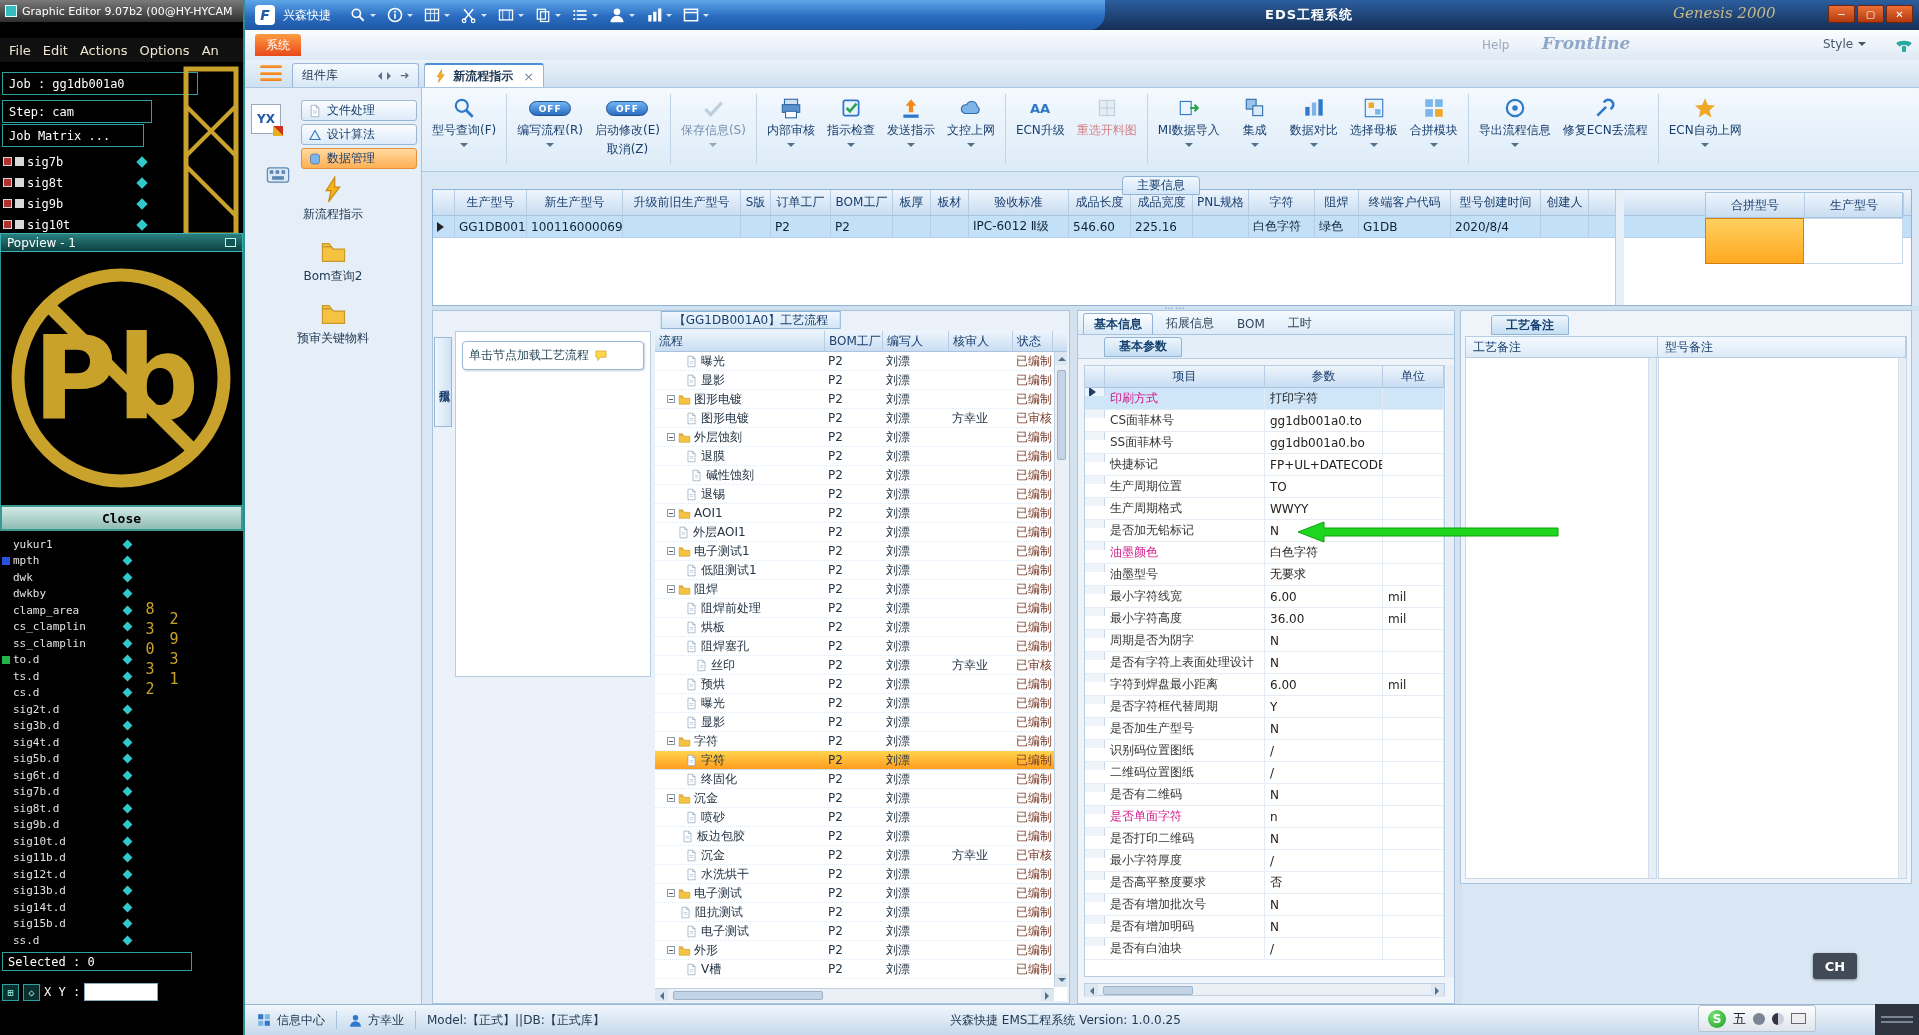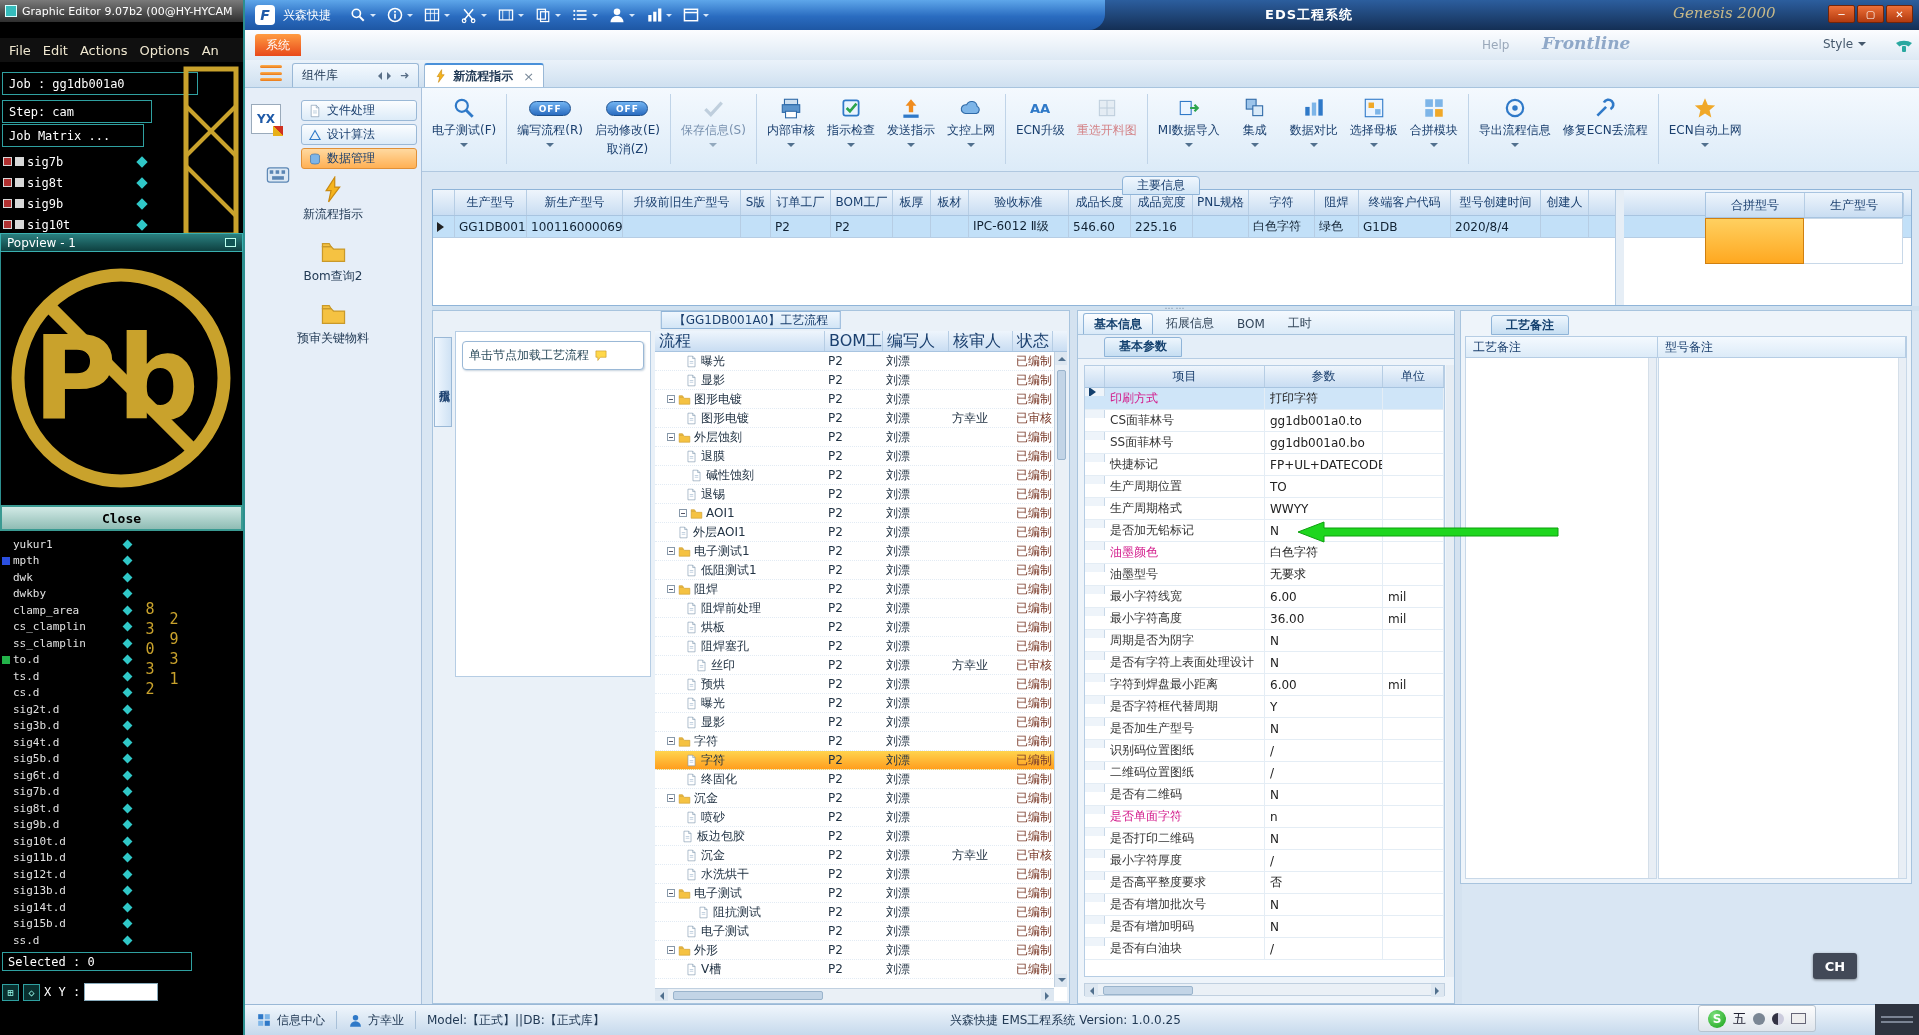--- a/index.html
+++ b/index.html
@@ -114,21 +114,21 @@
 
 .midrow{position:absolute;left:187px;top:310px;right:0;height:694px}
 .vsplit{position:absolute;top:0;bottom:0;width:7px;background:#d4e2f0}
 .flowpanel{position:absolute;left:0;top:0;width:638px;height:694px;background:#eaf1f8;border:1px solid #a8c4de}
 .flow-title{position:absolute;left:50%;transform:translateX(-50%);top:0;height:18px;padding:0 12px;background:linear-gradient(#f0f7fe,#d2e5f6);border:1px solid #8fb4d8;font-size:12px;color:#1a3f6e;display:flex;align-items:center;white-space:nowrap;z-index:2}
 .flow-vtab{position:absolute;left:1px;top:26px;width:18px;height:90px;background:linear-gradient(90deg,#f0f7fe,#cfe2f4);border:1px solid #9ab8d6;font-size:11px;color:#1a3f6e;writing-mode:vertical-rl;text-orientation:upright;display:flex;align-items:center;justify-content:center}
 .flow-white{position:absolute;left:22px;top:20px;width:196px;height:346px;background:#fff;border:1px solid #b6cde4}
 .flow-tip{margin:9px 6px;border:1px solid #9ab8d6;border-radius:4px;background:#fff;padding:5px 6px;font-size:12px;color:#2a4a5a;display:flex;align-items:center;gap:5px;box-shadow:1px 1px 2px #c6d2de;white-space:nowrap}
 .flow-table{position:absolute;left:222px;top:20px;right:2px;bottom:2px;background:#fff;overflow:hidden}
 .flow-head{display:flex;height:21px;background:linear-gradient(#eef5fc,#c9ddf2);border-bottom:1px solid #a8c4e0}
-.fh{flex:none;font-size:16px;color:#1a3f6e;display:flex;align-items:center;padding:0 4px;border-right:1px solid #b6cde4;overflow:hidden;white-space:nowrap}
+.fh{flex:none;font-size:12px;color:#1a3f6e;display:flex;align-items:center;padding:0 4px;border-right:1px solid #b6cde4;overflow:hidden;white-space:nowrap}
 .frow{display:flex;height:19px;border-bottom:1px dotted #e2ebf4;background:#fff}
 .frow.hl{background:linear-gradient(#ffd44e,#ff9e1e)}
 .fc{flex:none;font-size:12px;color:#223344;display:flex;align-items:center;overflow:hidden;white-space:nowrap;padding:0 3px}
 .fc .icn{margin-right:3px}
 .exp{width:8px;height:8px;border:1px solid #8899aa;margin-right:3px;position:relative;flex:none;background:#fff}
 .exp::before{content:"";position:absolute;left:1px;top:3px;width:4px;border-top:1px solid #556}
 .fc.st{color:#7a3b2a}
 .flow-vscroll{position:absolute;right:0;top:21px;width:13px;bottom:14px;background:#eaf0f6;border-left:1px solid #c0d0e0}
 .flow-hscroll{position:absolute;left:0;right:13px;bottom:0;height:13px;background:#eaf0f6;border-top:1px solid #c0d0e0;display:flex;justify-content:space-between}
 .sbtn{width:13px;height:13px;background:#dde7f1;display:flex;align-items:center;justify-content:center}
@@ -624,21 +624,21 @@
     </aside>
 
     <div class="eds-ribbon">
         <div class="rbtn">
           <span class="icn ">
             <svg viewBox="0 0 22 22">
               <circle cx="9" cy="9" r="5.5" fill="none" stroke="#2f79c8" stroke-width="2"></circle>
               <line x1="13" y1="13" x2="19" y2="19" stroke="#2f79c8" stroke-width="2.6"></line>
             </svg>
           </span>
-          <span class="rlabel">电子测试(F)</span>
+          <span class="rlabel">型号查询(F)</span>
           <span class="caret "></span>
         </div>
         <span class="rsep"></span>
         <div class="rbtn">
           <span class="toggle">OFF</span>
           <span class="rlabel">编写流程(R)</span>
           <span class="caret "></span>
         </div>
         <div class="rbtn">
           <span class="toggle">OFF</span>
@@ -1016,21 +1016,21 @@
                     </svg>
                   </span>
                   <span>退锡</span>
                 </div>
                 <div class="fc" style="width:58px">P2</div>
                 <div class="fc" style="width:66px">刘漂</div>
                 <div class="fc" style="width:64px"></div>
                 <div class="fc st" style="width:40px">已编制</div>
               </div>
               <div class="frow">
-                <div class="fc" style="width:170px;padding-left:24px">
+                <div class="fc" style="width:170px;padding-left:12px">
                   <span class="exp"></span>
                   <span class="icn s13">
                     <svg viewBox="0 0 22 22">
                       <path d="M2 7 h7 l2 2 h9 v10 H2 z" fill="#f5c242" stroke="#c9992a"></path>
                       <path d="M2 7 V4.5 h5.5 L9 7z" fill="#f5c242" stroke="#c9992a"></path>
                     </svg>
                   </span>
                   <span>AOI1</span>
                 </div>
                 <div class="fc" style="width:58px">P2</div>
@@ -1367,21 +1367,21 @@
                     </svg>
                   </span>
                   <span>电子测试</span>
                 </div>
                 <div class="fc" style="width:58px">P2</div>
                 <div class="fc" style="width:66px">刘漂</div>
                 <div class="fc" style="width:64px"></div>
                 <div class="fc st" style="width:40px">已编制</div>
               </div>
               <div class="frow">
-                <div class="fc" style="width:170px;padding-left:42px">
+                <div class="fc" style="width:170px;padding-left:24px">
                   <span class="icn s13">
                     <svg viewBox="0 0 22 22">
                       <path d="M5 2 h8 l4 4 v14 H5 z" fill="#fff" stroke="#7a94ac"></path>
                       <path d="M13 2 v4 h4" fill="none" stroke="#7a94ac"></path>
                       <line x1="8" y1="11" x2="14" y2="11" stroke="#9ab4cc"></line>
                       <line x1="8" y1="14" x2="14" y2="14" stroke="#9ab4cc"></line>
                     </svg>
                   </span>
                   <span>阻抗测试</span>
                 </div>

